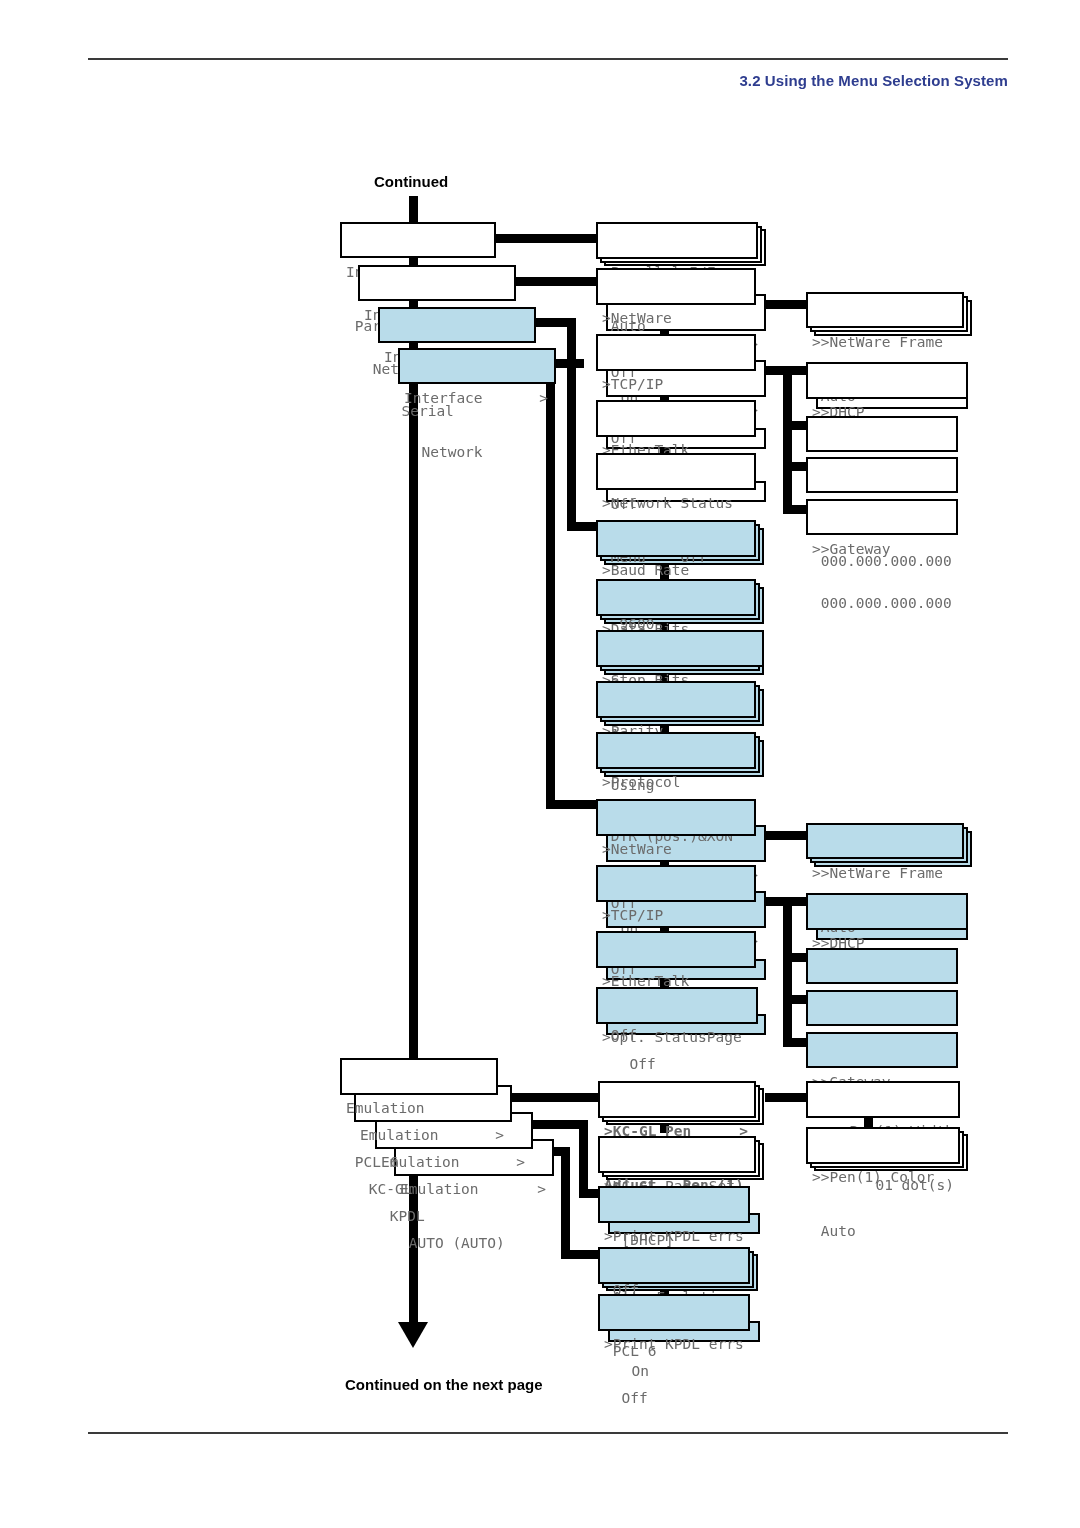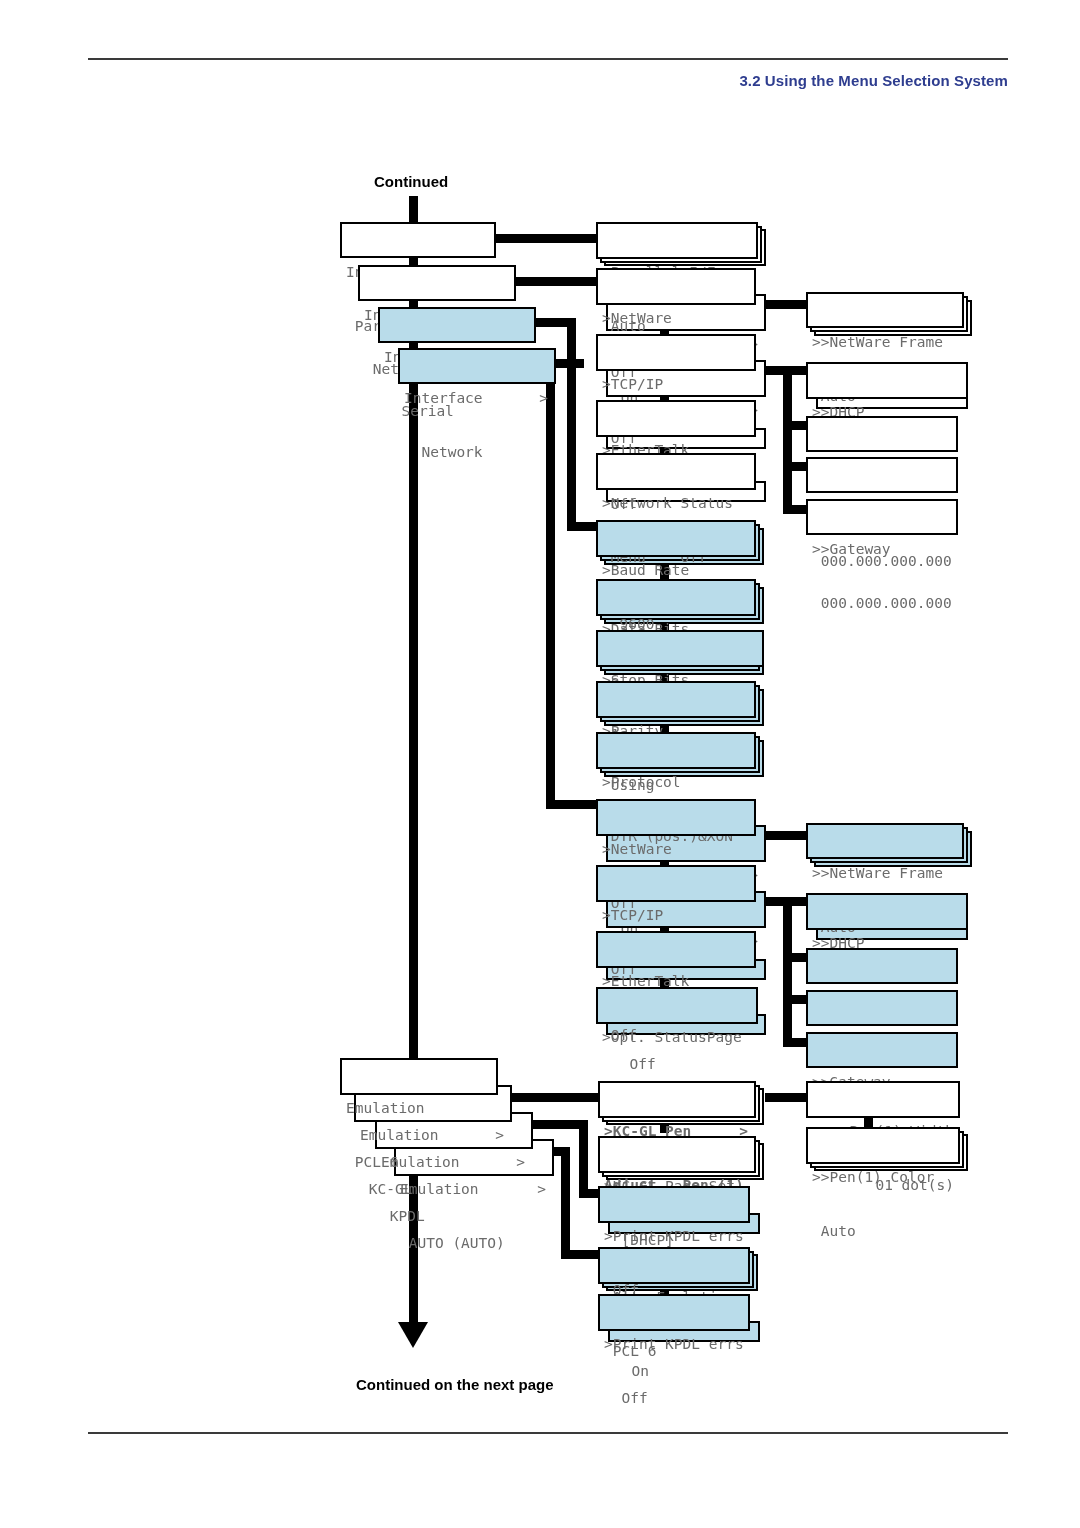--- a/index.html
+++ b/index.html
@@ -359,16 +359,16 @@
   </div>
 
   <div class="lcd blue" style="left:598px;top:1294px;width:152px;height:37px;">
     <span class="l1">&gt;Print KPDL errs</span>
     <span class="l2">  Off</span>
   </div>
   <div class="lcd blue" style="left:608px;top:1321px;width:152px;height:21px;z-index:4;">
     <span class="l1">  On</span>
   </div>
 
-  <div class="caption" style="left:345px;top:1376px;margin-left:11px;">Continued on the next page</div>
+  <div class="caption" style="left:345px;top:1376px;">Continued on the next page</div>
 
   <div class="rule ftr-rule"></div>
 </div>
 
 </body></html>

